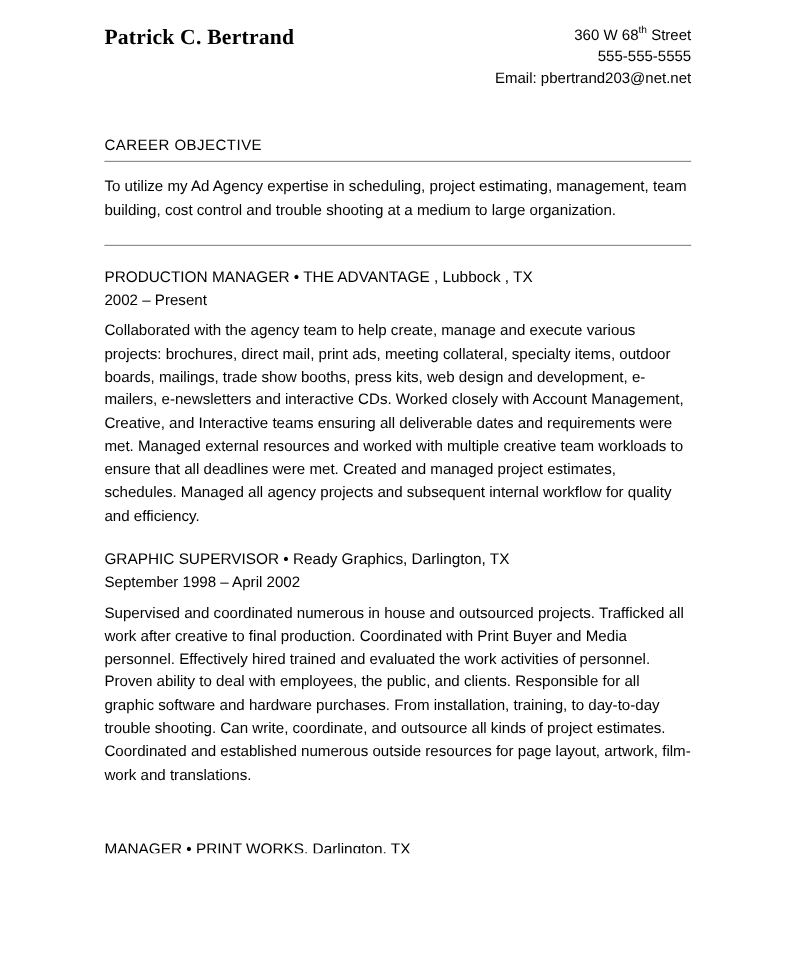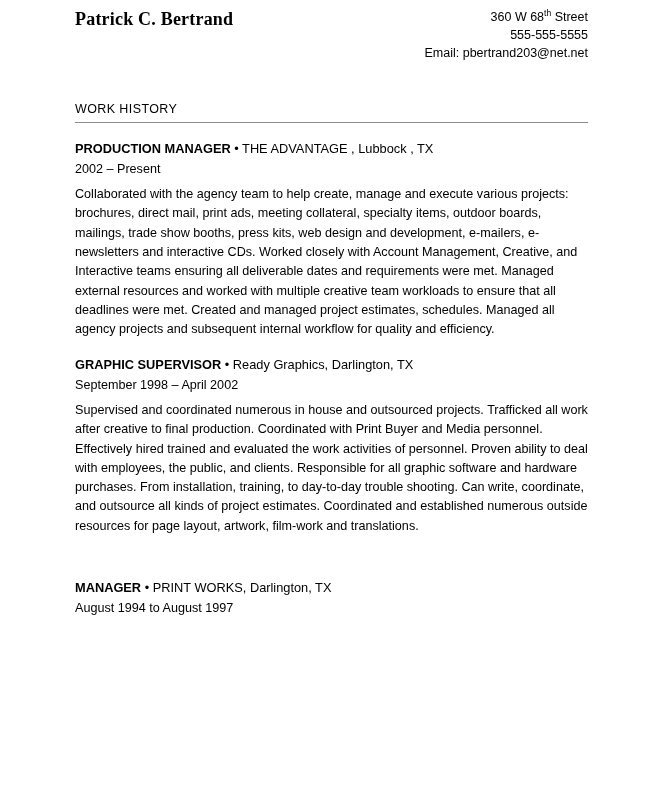--- a/index.html
+++ b/index.html
@@ -12,21 +12,21 @@
     height: 800px;
     font-family: "Liberation Sans", sans-serif;
     color: #000000;
     -webkit-font-smoothing: antialiased;
   }
   .page {
     position: relative;
     width: 663px;
     height: 711px;
     box-sizing: border-box;
-    padding: 0;
+    padding: 12px;
     overflow: hidden;
     background: #ffffff;
   }
 
   
   .header {
     display: flex;
     justify-content: space-between;
     align-items: flex-start;
     padding: 8px 75px 0 75px;
@@ -85,21 +85,21 @@
   }
   .job:first-child {
     margin-top: 15px;
   }
   .job-title {
     font-size: 12.8px;
     margin: 0 0 1px 0;
     line-height: 1.45;
   }
   .job-title .role {
-    font-weight: bold;
+    font-weight: normal;
   }
   .job-dates {
     font-size: 12.6px;
     margin: 0 0 7px 0;
     line-height: 1.45;
   }
   .job-desc {
     font-size: 12.6px;
     line-height: 1.53;
     margin: 0;
@@ -117,23 +117,27 @@
     <div class="name">Patrick C. Bertrand</div>
     <div class="contact">
       <div><span>360 W 68</span><sup>th</sup><span> Street</span></div>
       <div>555-555-5555</div>
       <div>Email: pbertrand203@net.net</div>
     </div>
   </div>
 
   <div class="body-area">
 
+    <div class="section-block">
+      <div class="section-title">CAREER OBJECTIVE</div>
+      <div class="rule"></div>
+      <p class="para">To utilize my Ad Agency expertise in scheduling, project estimating, management, team building, cost control and trouble shooting at a medium to large organization.</p>
+    </div>
 
     <div class="section-block">
-      <div class="section-title">WORK HISTORY</div>
       <div class="rule"></div>
 
       <div class="job">
         <p class="job-title"><span class="role">PRODUCTION MANAGER</span><span> • THE ADVANTAGE , Lubbock , TX</span></p>
         <p class="job-dates">2002  – Present</p>
         <p class="job-desc">Collaborated with the agency team to help create, manage and execute various projects: brochures, direct mail, print ads, meeting collateral, specialty items, outdoor boards, mailings, trade show booths, press kits, web design and development, e-mailers, e-newsletters and interactive CDs. Worked closely with Account Management, Creative, and Interactive teams ensuring all deliverable dates and requirements were met. Managed external resources and worked with multiple creative team workloads to ensure that all deadlines were met. Created and managed project estimates, schedules. Managed all agency projects and subsequent internal workflow for quality and efficiency.</p>
       </div>
 
       <div class="job">
         <p class="job-title"><span class="role">GRAPHIC SUPERVISOR</span><span> • Ready Graphics, Darlington, TX</span></p>

